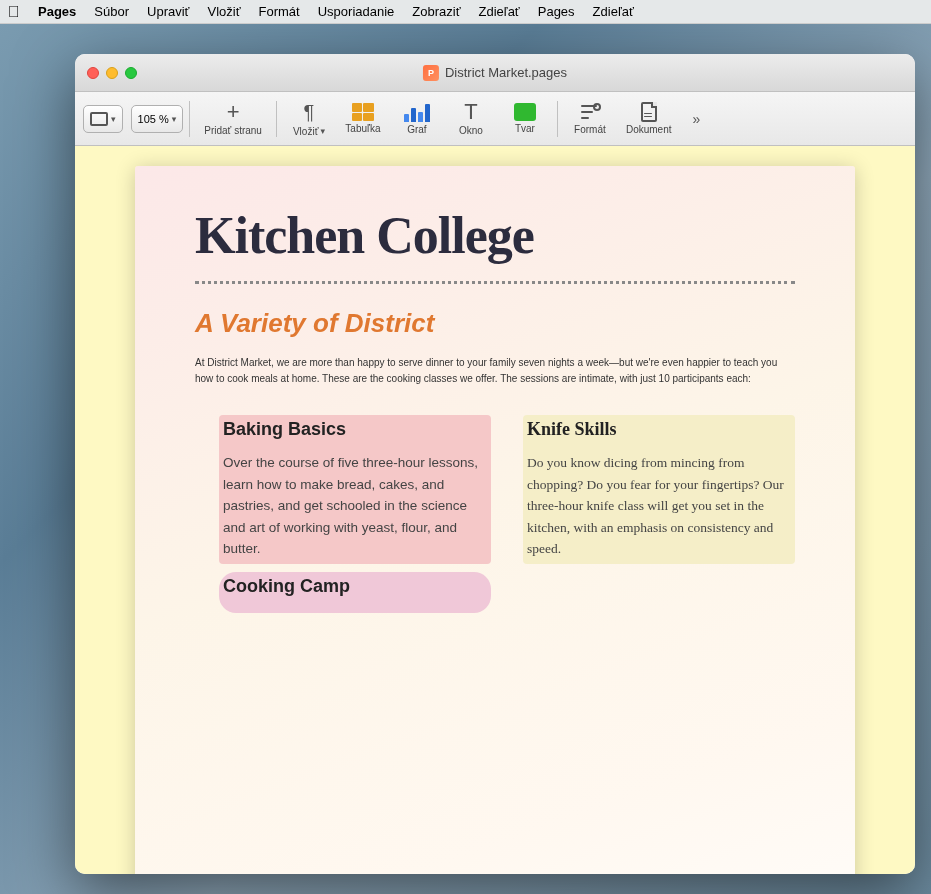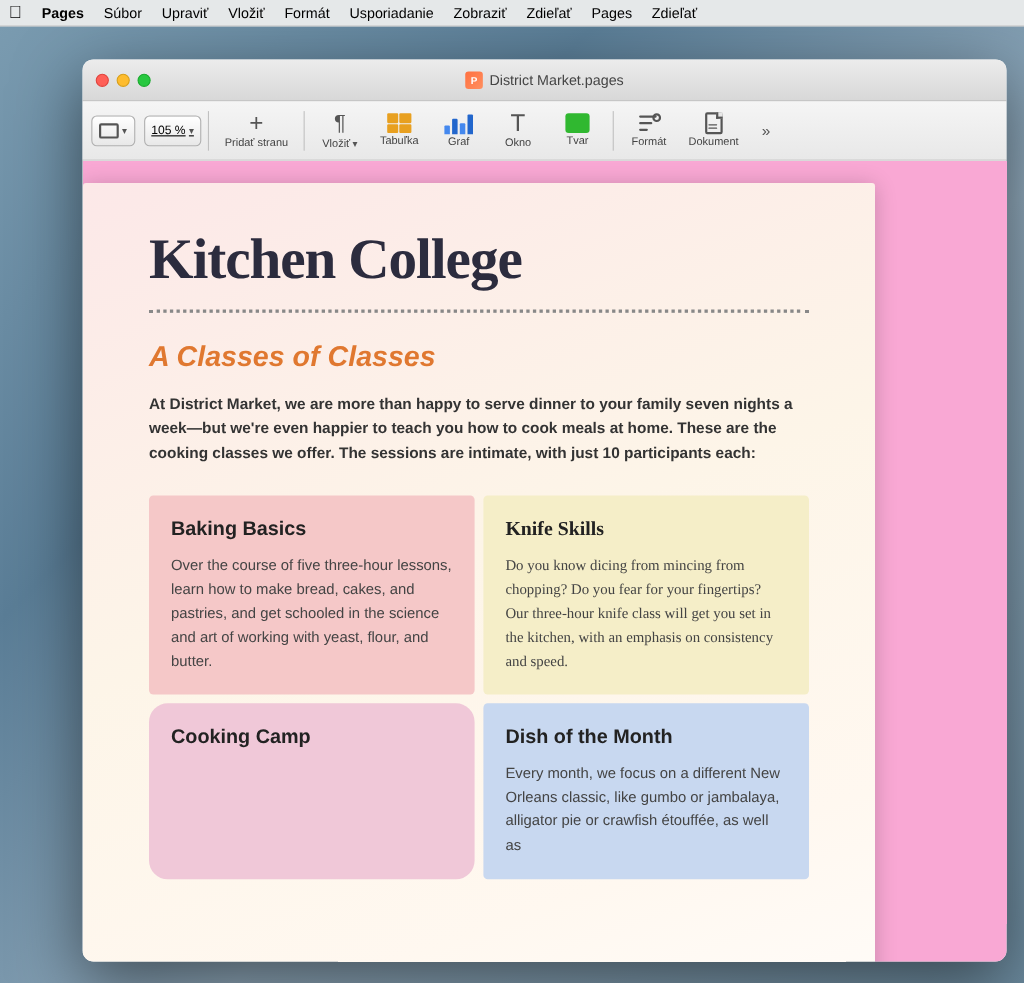--- a/index.html
+++ b/index.html
@@ -154,29 +154,29 @@
       display: flex;
       align-items: center;
       height: 28px;
       background: linear-gradient(180deg, #fff 0%, #e8e8e8 100%);
       border: 1px solid #b0b0b0;
       border-radius: 5px;
       padding: 0 6px;
       cursor: pointer;
       font-size: 11px;
       gap: 3px;
-      text-decoration: underline;
     }
 
     
     .doc-area {
       flex: 1;
       overflow-y: auto;
-      background: #f9a8d4;
-      display: flex;
+      background: #fef9c3;
+      display: flex;
+      justify-content: center;
       padding: 20px 0;
     }
 
     
     .page {
       width: 720px;
       min-height: 900px;
       background: linear-gradient(160deg, #fce8e8 0%, #fdf5e8 40%, #fff8f0 70%, #fff 100%);
       border-radius: 3px;
       box-shadow: 0 2px 20px rgba(0,0,0,0.2);
@@ -201,37 +201,37 @@
 
     .section-title {
       font-size: 26px;
       font-weight: 600;
       color: #e07830;
       margin-bottom: 16px;
       font-style: italic;
     }
 
     .intro-text {
-      font-size: 14px;
+      font-size: 10px;
       color: #333;
       line-height: 1.6;
       margin-bottom: 28px;
-      font-weight: bold;
     }
 
     
     .cards-grid {
       display: grid;
       grid-template-columns: 1fr 1fr;
       gap: 8px;
     }
 
     .card {
       border-radius: 4px;
-      padding: 20px;
+      padding: 4px;
+      margin-left: 24px;
     }
 
     .card-pink { background: #f5c8c8; }
     .card-yellow { background: #f5eec8; font-family: Liberation Serif, serif; }
     .card-blue { background: #c8d8f0; }
     .card-pink2 { background: #f0c8d8; border-radius: 17px; }
 
     .card-title {
       font-size: 18px;
       font-weight: 700;
@@ -377,43 +377,39 @@
       </div>
 
     </div>
 
     <div class="doc-area">
       <div class="page">
 
         <h1 class="page-title">Kitchen College</h1>
         <hr class="dotted-divider">
 
-        <h2 class="section-title">A Classes of Classes</h2>
+        <h2 class="section-title">A Variety of District</h2>
 
         <p class="intro-text">At District Market, we are more than happy to serve dinner to your family seven nights a week—but we're even happier to teach you how to cook meals at home. These are the cooking classes we offer. The sessions are intimate, with just 10 participants each:</p>
 
         <div class="cards-grid">
 
           <div class="card card-pink">
             <div class="card-title">Baking Basics</div>
             <div class="card-text">Over the course of five three-hour lessons, learn how to make bread, cakes, and pastries, and get schooled in the science and art of working with yeast, flour, and butter.</div>
           </div>
 
           <div class="card card-yellow">
             <div class="card-title">Knife Skills</div>
             <div class="card-text">Do you know dicing from mincing from chopping? Do you fear for your fingertips? Our three-hour knife class will get you set in the kitchen, with an emphasis on consistency and speed.</div>
           </div>
 
           <div class="card card-pink2">
             <div class="card-title">Cooking Camp</div>
           </div>
 
-          <div class="card card-blue">
-            <div class="card-title">Dish of the Month</div>
-            <div class="card-text">Every month, we focus on a different New Orleans classic, like gumbo or jambalaya, alligator pie or crawfish étouffée, as well as</div>
-          </div>
 
         </div>
       </div>
     </div>
 
   </div>
 </div>
 
 </body></html>

